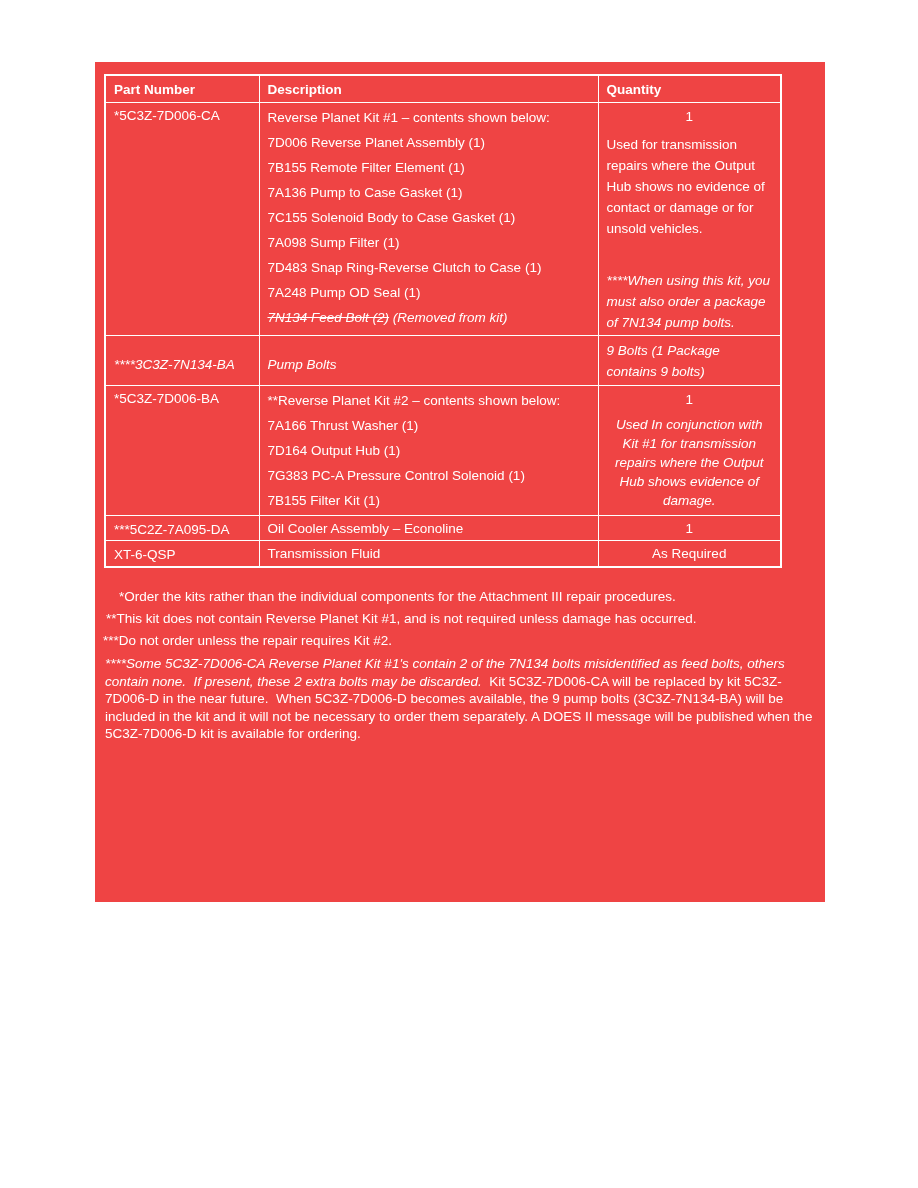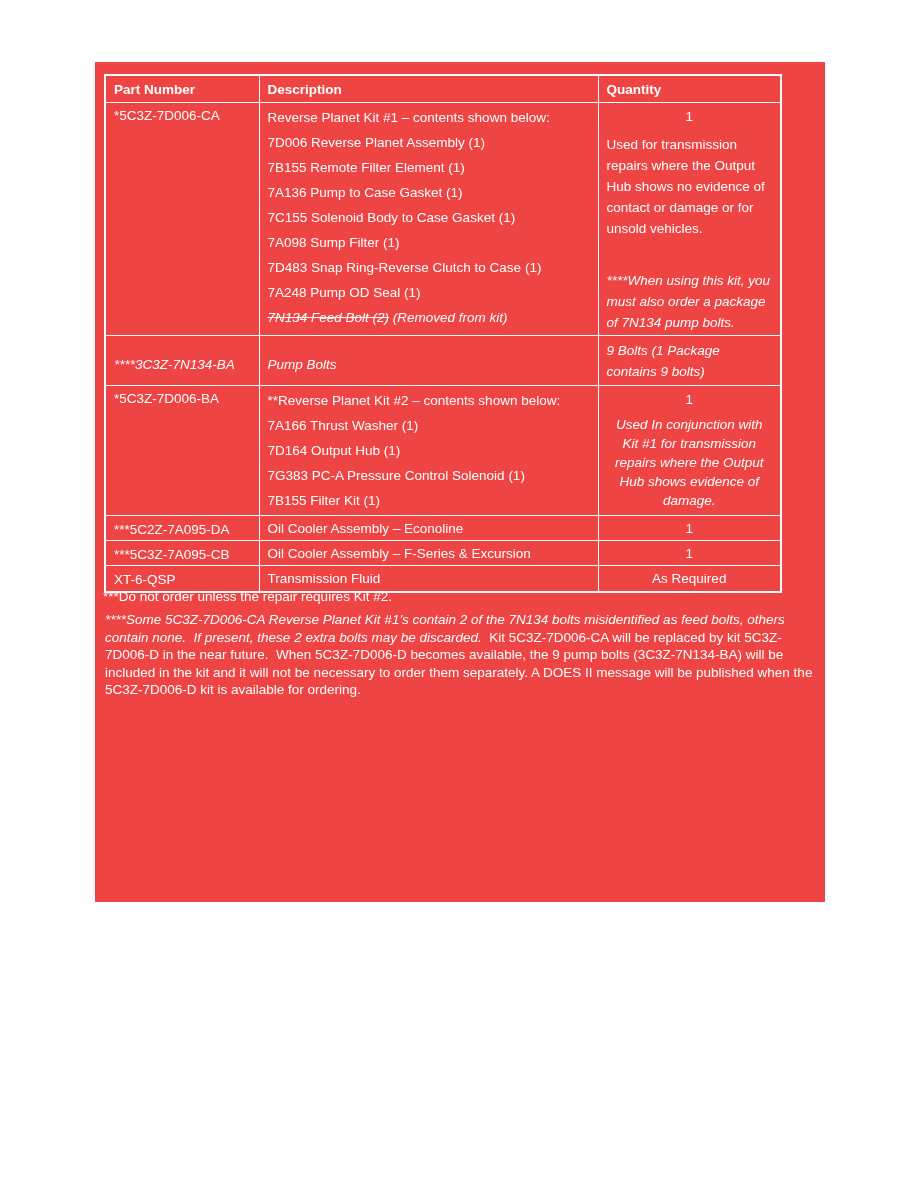--- a/index.html
+++ b/index.html
@@ -136,34 +136,31 @@
             <div class="qty-note">Used In conjunction with Kit #1 for transmission repairs where the Output Hub shows evidence of damage.</div>
           </td>
         </tr>
 
         <tr class="r4">
           <td class="pn">***5C2Z-7A095-DA</td>
           <td class="desc">Oil Cooler Assembly – Econoline</td>
           <td class="qty qty-center">1</td>
         </tr>
 
-        <tr class="r5">
-          <td class="pn">***5C3Z-7A095-CB</td>
-          <td class="desc">Oil Cooler Assembly – F-Series &amp; Excursion</td>
-          <td class="qty qty-center">1</td>
-        </tr>
 
         <tr class="r6">
           <td class="pn">XT-6-QSP</td>
           <td class="desc">Transmission Fluid</td>
           <td class="qty qty-center">As Required</td>
         </tr>
 
       </tbody>
     </table>
 
     <div class="footnotes">
+      <div class="fn fn1">*Order the kits rather than the individual components for the Attachment III repair procedures.</div>
+      <div class="fn fn2">**This kit does not contain Reverse Planet Kit #1, and is not required unless damage has occurred.</div>
       <div class="fn fn3">***Do not order unless the repair requires Kit #2.</div>
       <p class="fn4"><span class="italic">****Some 5C3Z-7D006-CA Reverse Planet Kit #1's contain 2 of the 7N134 bolts misidentified as feed bolts, others contain none.  If present, these 2 extra bolts may be discarded.</span><span>  Kit 5C3Z-7D006-CA will be replaced by kit 5C3Z-7D006-D in the near future.  When 5C3Z-7D006-D becomes available, the 9 pump bolts (3C3Z-7N134-BA) will be included in the kit and it will not be necessary to order them separately. A DOES II message will be published when the 5C3Z-7D006-D kit is available for ordering.</span></p>
     </div>
 
   </div>
 </div>
 
 </body></html>

